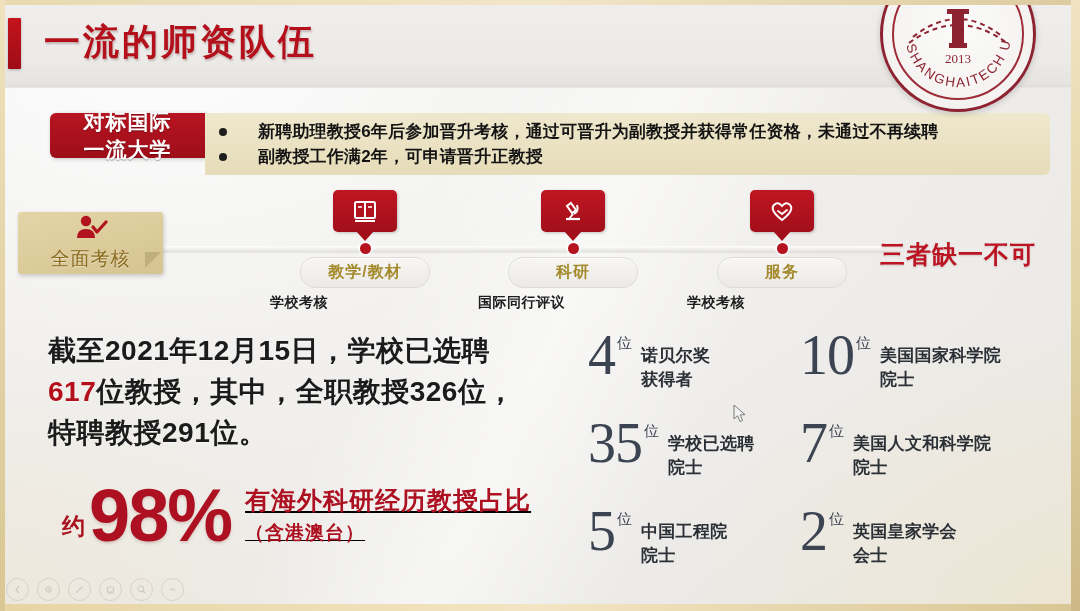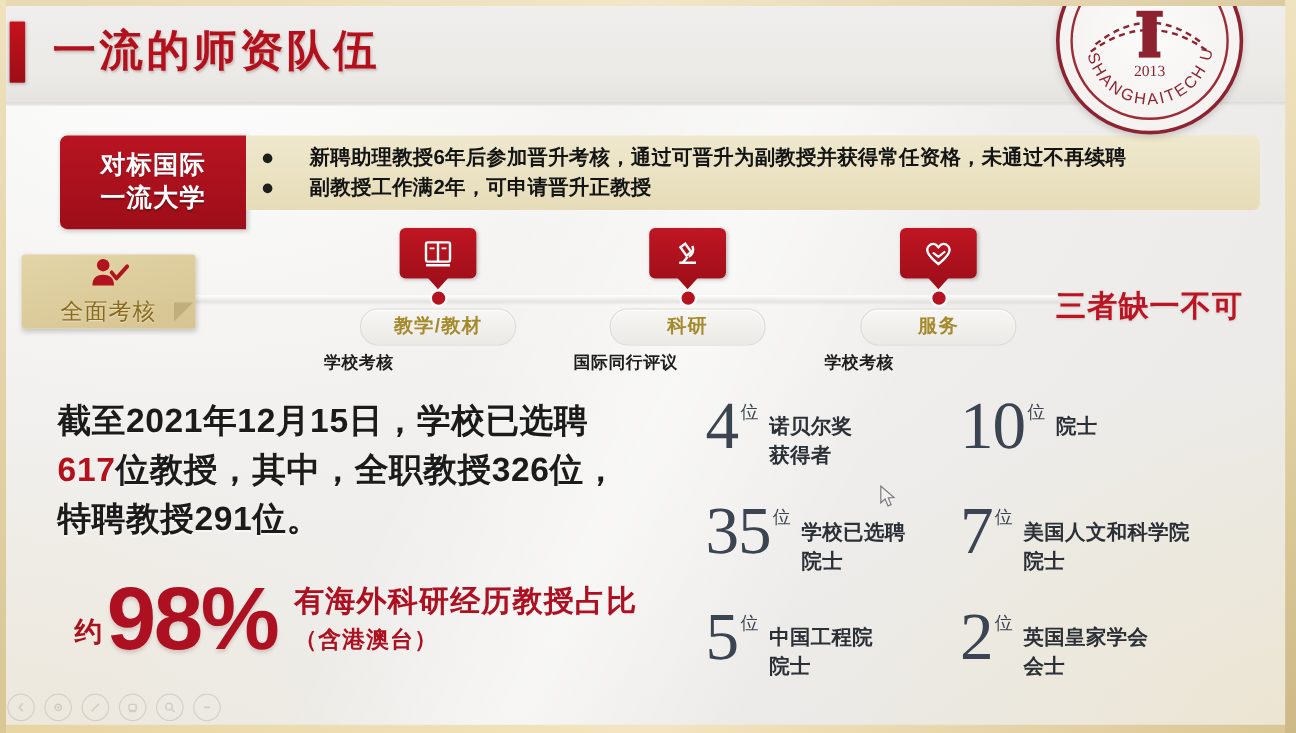--- a/index.html
+++ b/index.html
@@ -33,21 +33,21 @@
 
   
   .logo{position:absolute;right:44px;top:-44px;width:150px;height:150px;border-radius:50%;
     border:3px solid #8d2330;background:radial-gradient(circle at 50% 45%,#fbfbfa,#f1efec);
     box-shadow:0 2px 6px rgba(0,0,0,.18);z-index:8;overflow:hidden;}
   .logo-inner{position:absolute;inset:9px;border-radius:50%;border:2px solid #9d2b38;}
   .logo svg{position:absolute;inset:0;}
 
   
   .banner{position:absolute;left:50px;top:113px;width:1000px;height:62px;z-index:6;}
-  .banner-tab{position:absolute;left:0;top:0;width:155px;height:78px;
+  .banner-tab{position:absolute;left:0;top:0;width:155px;height:45px;
     background:linear-gradient(180deg,#b81421,#9d0e19);border-radius:6px 0 0 6px;
     display:flex;flex-direction:column;align-items:center;justify-content:center;
     box-shadow:1px 1px 4px rgba(0,0,0,.22);}
   .banner-tab span{color:#fff;font-size:21px;font-weight:bold;line-height:28px;letter-spacing:1px;
     text-shadow:0 1px 1px rgba(0,0,0,.3);}
   .banner-body{position:absolute;left:155px;top:0;right:0;height:62px;
     background:linear-gradient(180deg,#efe8cd,#e6dcb9);border-radius:0 6px 6px 0;
     padding:6px 10px 0 14px;box-sizing:border-box;}
   .bullet-row{display:flex;align-items:center;height:25px;}
   .bullet-dot{width:8px;height:8px;border-radius:50%;background:#1e1e1e;margin-right:10px;flex:0 0 auto;}
@@ -85,21 +85,21 @@
   
   .copy{position:absolute;left:48px;top:330px;width:520px;z-index:6;}
   .copy p{margin:0;font-size:28px;font-weight:bold;color:#1b1b1b;line-height:41px;letter-spacing:.5px;
     text-shadow:0 1px 1px rgba(255,255,255,.6);}
   .hl{color:#b4101c;}
 
   .pct-wrap{position:absolute;left:48px;top:482px;display:flex;align-items:flex-end;z-index:6;}
   .pct-approx{font-size:23px;font-weight:bold;color:#a8111d;margin:0 4px 8px 14px;}
   .pct-num{font-size:74px;font-weight:bold;color:#ad1020;line-height:.92;letter-spacing:-2px;
     text-shadow:0 2px 3px rgba(140,90,90,.25);}
-  .pct-text{margin:0 0 4px 14px;}
+  .pct-text{margin:0 0 4px 14px;text-decoration:underline;}
   .pct-text .l1{font-size:25px;font-weight:bold;color:#ad1020;letter-spacing:1px;}
   .pct-text .l2{font-size:19px;font-weight:bold;color:#ad1020;letter-spacing:1px;margin-top:3px;}
 
   
   .stats{position:absolute;left:582px;top:330px;width:470px;z-index:6;}
   .stat-row{display:flex;}
   .stat{display:flex;align-items:flex-start;height:88px;box-sizing:border-box;}
   .stat.c1{width:218px;padding-left:6px;}
   .stat.c2{width:246px;}
   .stat-num{font-family:"Liberation Serif","DejaVu Serif",serif;font-size:56px;color:#3c4451;line-height:.9;
@@ -259,20 +259,21 @@
         <div class="stat-unit">位</div>
         <div class="stat-label">
           <div>诺贝尔奖</div>
           <div>获得者</div>
         </div>
       </div>
       <div class="stat c2">
         <div class="stat-num">10</div>
         <div class="stat-unit">位</div>
         <div class="stat-label">
+          <div>美国国家科学院</div>
           <div>院士</div>
         </div>
       </div>
     </div>
 
     <div class="stat-row">
       <div class="stat c1">
         <div class="stat-num">35</div>
         <div class="stat-unit">位</div>
         <div class="stat-label">

